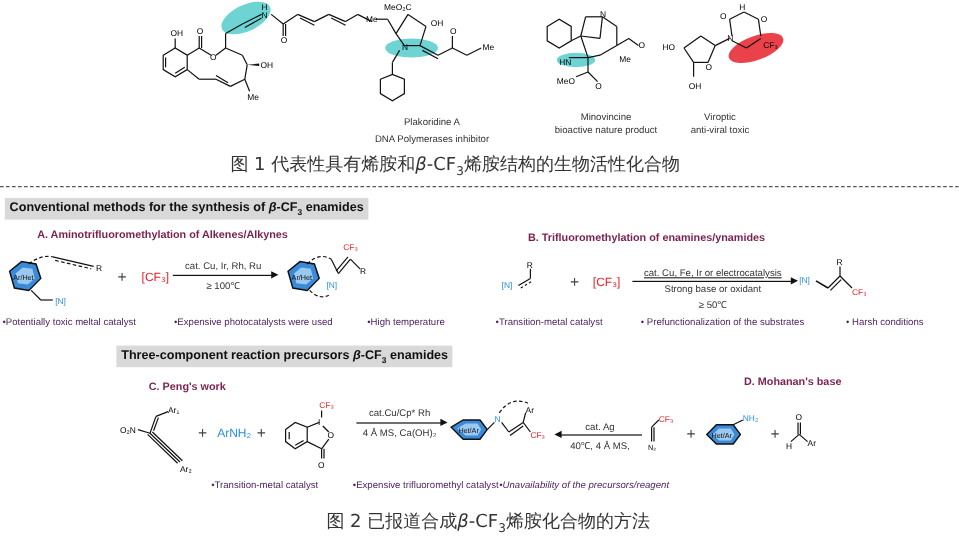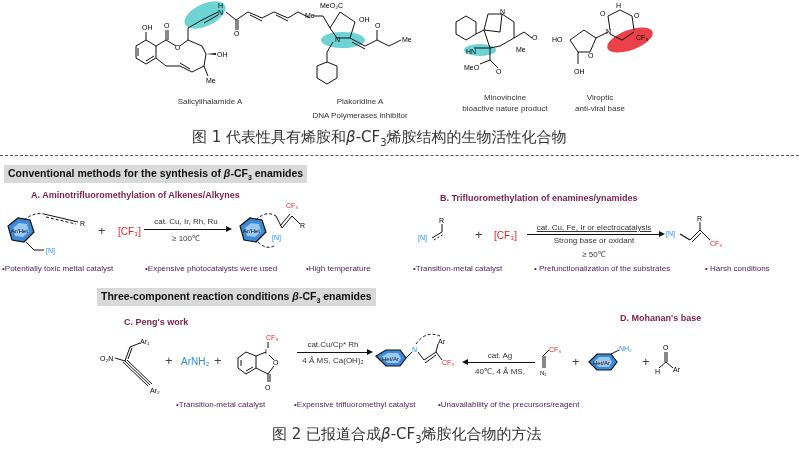--- a/index.html
+++ b/index.html
@@ -65,21 +65,20 @@
     <text x="12" y="30" font-size="7">OH</text>
     <text x="34" y="28" font-size="7">O</text>
     <text x="45" y="50" font-size="7">O</text>
     <text x="88" y="8" font-size="7">H</text>
     <text x="88" y="15" font-size="7">N</text>
     <text x="104" y="36" font-size="7">O</text>
     <text x="87" y="57" font-size="7">OH</text>
     <text x="76" y="83" font-size="7">Me</text>
   </svg>
   <div class="cap abs" style="left:150px;top:95px;width:120px;">
-    <div>Salicylihalamide A</div>
   </div>
 
   <svg width="120" height="90" style="left:305px;top:0px;">
     <ellipse cx="38" cy="40" rx="22" ry="8" fill="#3cc4c4" opacity="0.75"></ellipse>
     <g stroke="#111" stroke-width="1" fill="none">
       <line x1="25" y1="28" x2="35" y2="12"></line>
       <line x1="35" y1="12" x2="50" y2="22"></line>
       <line x1="50" y1="22" x2="45" y2="38"></line>
       <line x1="45" y1="38" x2="32" y2="38"></line>
       <line x1="32" y1="38" x2="25" y2="28"></line>
@@ -162,21 +161,21 @@
     <text x="52" y="14" font-size="7">O</text>
     <text x="86" y="16" font-size="7">O</text>
     <text x="58" y="32" font-size="7">N</text>
     <text x="4" y="40" font-size="7">HO</text>
     <text x="40" y="56" font-size="7">O</text>
     <text x="26" y="72" font-size="7">OH</text>
     <text x="88" y="38" font-size="7">CF₃</text>
   </svg>
   <div class="cap abs" style="left:560px;top:92px;width:80px;line-height:11px;">
     <div>Viroptic</div>
-    <div>anti-viral base</div>
+    <div>anti-viral toxic</div>
   </div>
 
   <div class="fig-title abs" style="left:192px;top:128px;">
     <span>图 1 代表性具有烯胺和</span><i>β</i><span>-CF</span><sub style="font-size:10px;">3</sub><span>烯胺结构的生物活性化合物</span>
   </div>
 </div>
 
 <div class="dash abs" style="left:0;top:155px;width:799px;"></div>
 
 <div class="hdr abs" style="left:4px;top:165px;">
@@ -249,21 +248,21 @@
   <text x="31" y="7" font-size="7">R</text>
   <line x1="34" y1="16" x2="44" y2="26" stroke="#111"></line>
   <text x="44" y="32" font-size="7" fill="#e8202a">CF₃</text>
 </svg>
 
 <div class="bullet abs" style="left:413px;top:264px;">•Transition-metal catalyst</div>
 <div class="bullet abs" style="left:534px;top:264px;">• Prefunctionalization of the substrates</div>
 <div class="bullet abs" style="left:705px;top:264px;">• Harsh conditions</div>
 
 <div class="hdr abs" style="left:97px;top:288px;">
-  <span>Three-component reaction conditions </span><i>β</i><span>-CF</span><sub style="font-size:7px;">3</sub><span> enamides</span>
+  <span>Three-component reaction precursors </span><i>β</i><span>-CF</span><sub style="font-size:7px;">3</sub><span> enamides</span>
 </div>
 
 <div class="sec abs" style="left:97px;top:317px;">C. Peng's work</div>
 
 <svg width="70" height="70" style="left:100px;top:335px;">
   <text x="0" y="26" font-size="7">O₂N</text>
   <line x1="15" y1="23" x2="25" y2="26" stroke="#111"></line>
   <line x1="25" y1="26" x2="30" y2="12" stroke="#111"></line>
   <line x1="28" y1="24" x2="32" y2="13" stroke="#111"></line>
   <line x1="30" y1="12" x2="40" y2="8" stroke="#111"></line>
@@ -344,17 +343,17 @@
   <line x1="10" y1="10" x2="10" y2="20" stroke="#111"></line>
   <line x1="12" y1="10" x2="12" y2="20" stroke="#111"></line>
   <line x1="11" y1="20" x2="4" y2="26" stroke="#111"></line>
   <text x="0" y="32" font-size="7">H</text>
   <line x1="11" y1="20" x2="18" y2="26" stroke="#111"></line>
   <text x="18" y="30" font-size="7">Ar</text>
 </svg>
 
 <div class="bullet abs" style="left:176px;top:400px;">•Transition-metal catalyst</div>
 <div class="bullet abs" style="left:294px;top:400px;">•Expensive trifluoromethyl catalyst</div>
-<div class="bullet abs" style="left:438px;top:400px;">•Unavailability of the precursors/reagent</div>
+<div class="bullet abs" style="left:416px;top:400px;font-style:italic;">•Unavailability of the precursors/reagent</div>
 
 <div class="fig-title abs" style="left:272px;top:425px;">
   <span>图 2  已报道合成</span><i>β</i><span>-CF</span><sub style="font-size:10px;">3</sub><span>烯胺化合物的方法</span>
 </div>
 
 </body></html>

